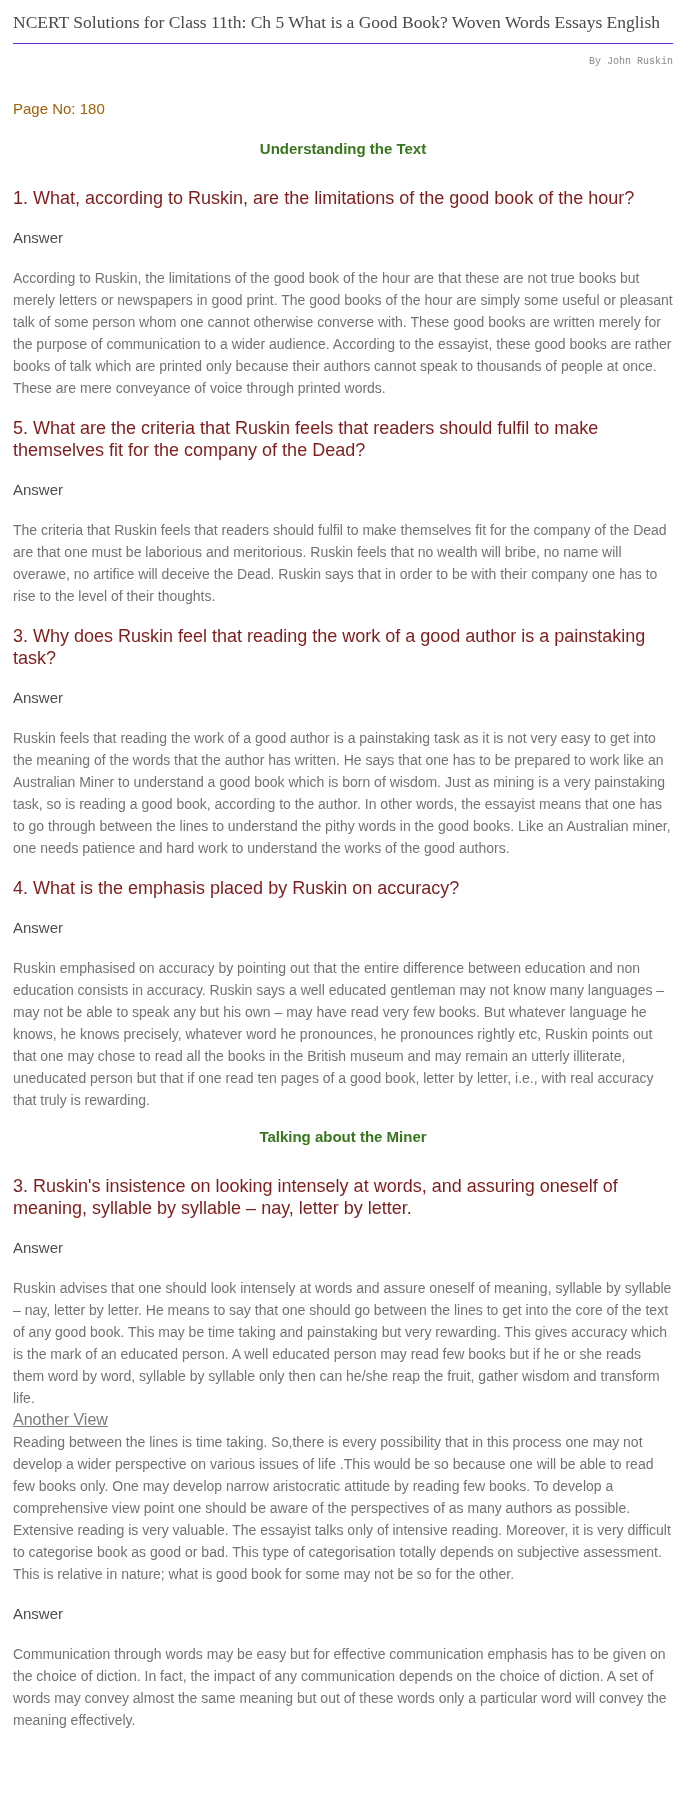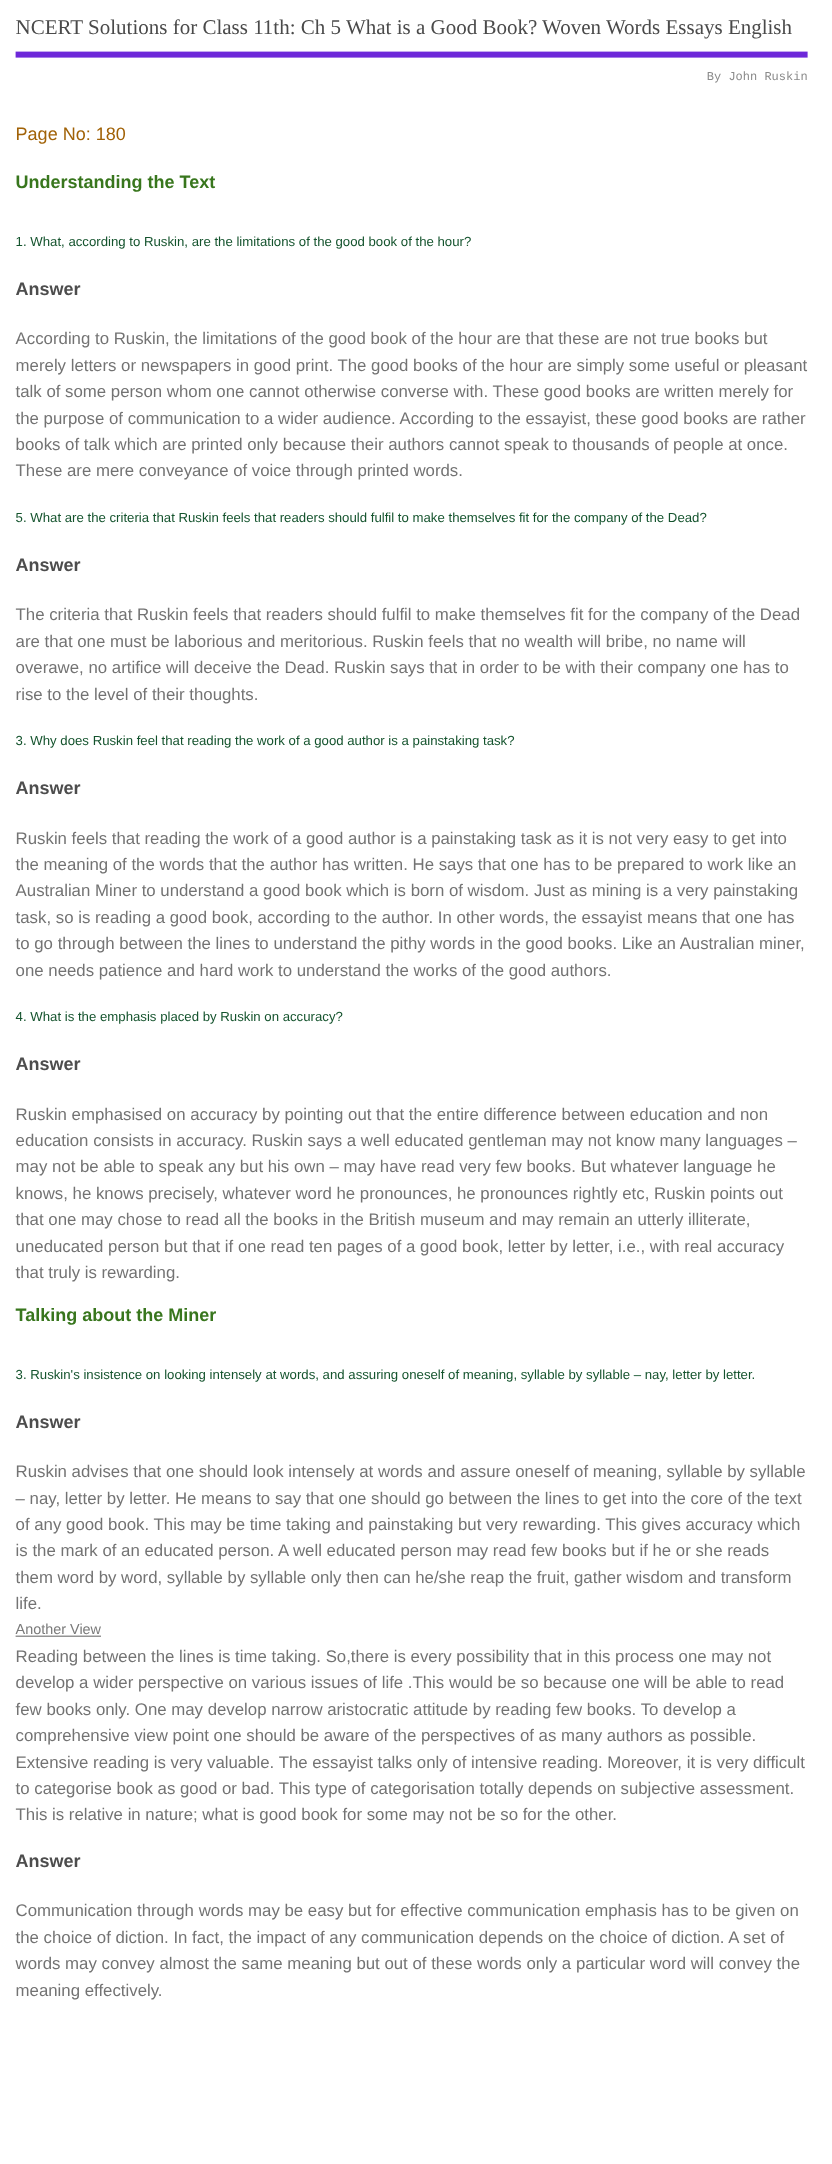--- a/index.html
+++ b/index.html
@@ -4,21 +4,21 @@
 <style>
   * { margin: 0; padding: 0; box-sizing: border-box; }
   html, body { background: #ffffff; }
   body {
     width: 693px;
     padding: 10px 20px 9px 13px;
     font-family: "Liberation Sans", sans-serif;
     color: #7a7a7a;
   }
   .title-block {
-    border-bottom: 5px solid #6d28d9;
+    border-bottom: 1px solid #6d28d9;
     padding-bottom: 9px;
     margin-bottom: 10px;
   }
   .post-title {
     font-family: "Liberation Serif", serif;
     font-size: 17.5px;
     font-weight: normal;
     color: #4a4a4a;
     line-height: 24px;
   }
@@ -35,44 +35,45 @@
     font-size: 15px;
     line-height: 16px;
     margin-bottom: 24px;
   }
   .section-heading {
     color: #38761d;
     font-size: 15px;
     font-weight: bold;
     line-height: 16px;
     margin-bottom: 30px;
+    text-align: center;
   }
   .question {
-    color: #14532d;
-    font-size: 11px;
+    color: #7f1d1d;
+    font-size: 18px;
     line-height: 22px;
     margin-bottom: 18px;
   }
   .answer-label {
     color: #4d4d4d;
     font-size: 15px;
-    font-weight: bold;
+    font-weight: normal;
     line-height: 22px;
     margin-bottom: 18px;
   }
   .para {
     font-size: 14px;
     line-height: 22px;
     color: #737373;
     margin-bottom: 18px;
   }
   .para.extra-gap { margin-bottom: 18px; }
   .para.no-gap { margin-bottom: 0; }
   .underlined-line {
-    font-size: 12px;
+    font-size: 16px;
     line-height: 22px;
     color: #7a7a7a;
     text-decoration: underline;
   }
 </style>
 </head>
 <body>
 
 <div class="title-block">
   <h1 class="post-title">NCERT Solutions for Class 11th: Ch 5 What is a Good Book? Woven Words Essays English</h1>

